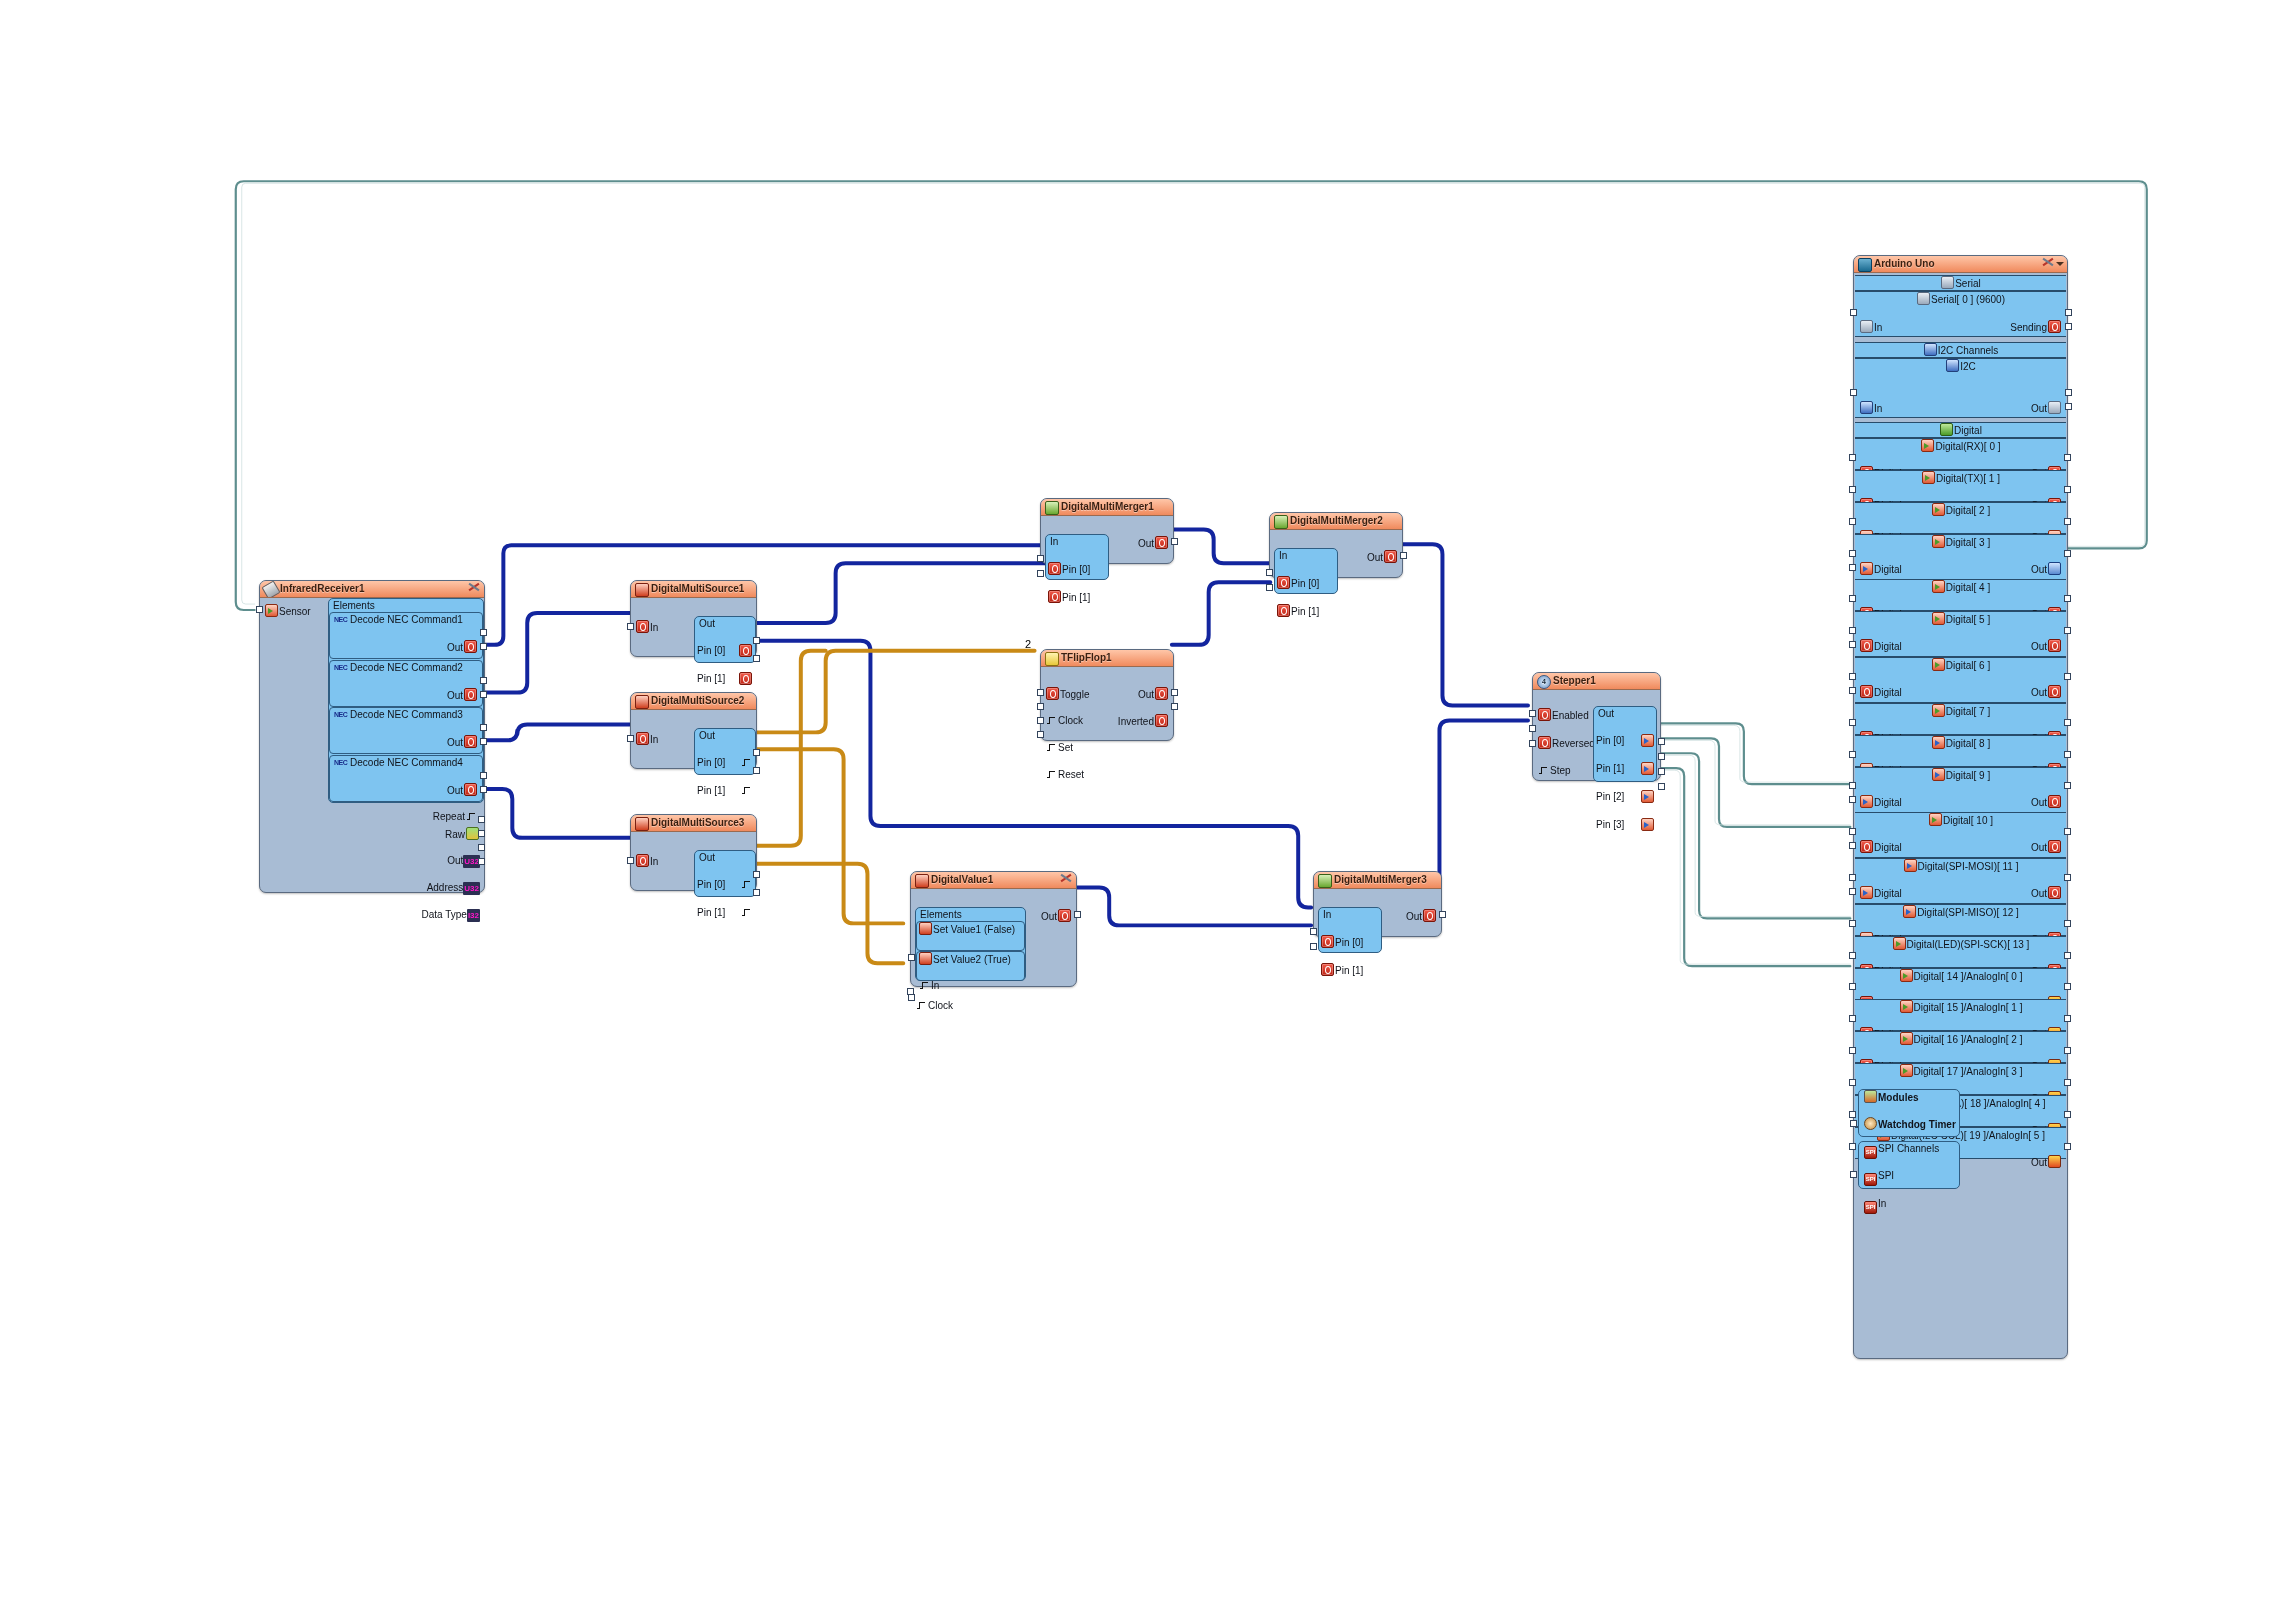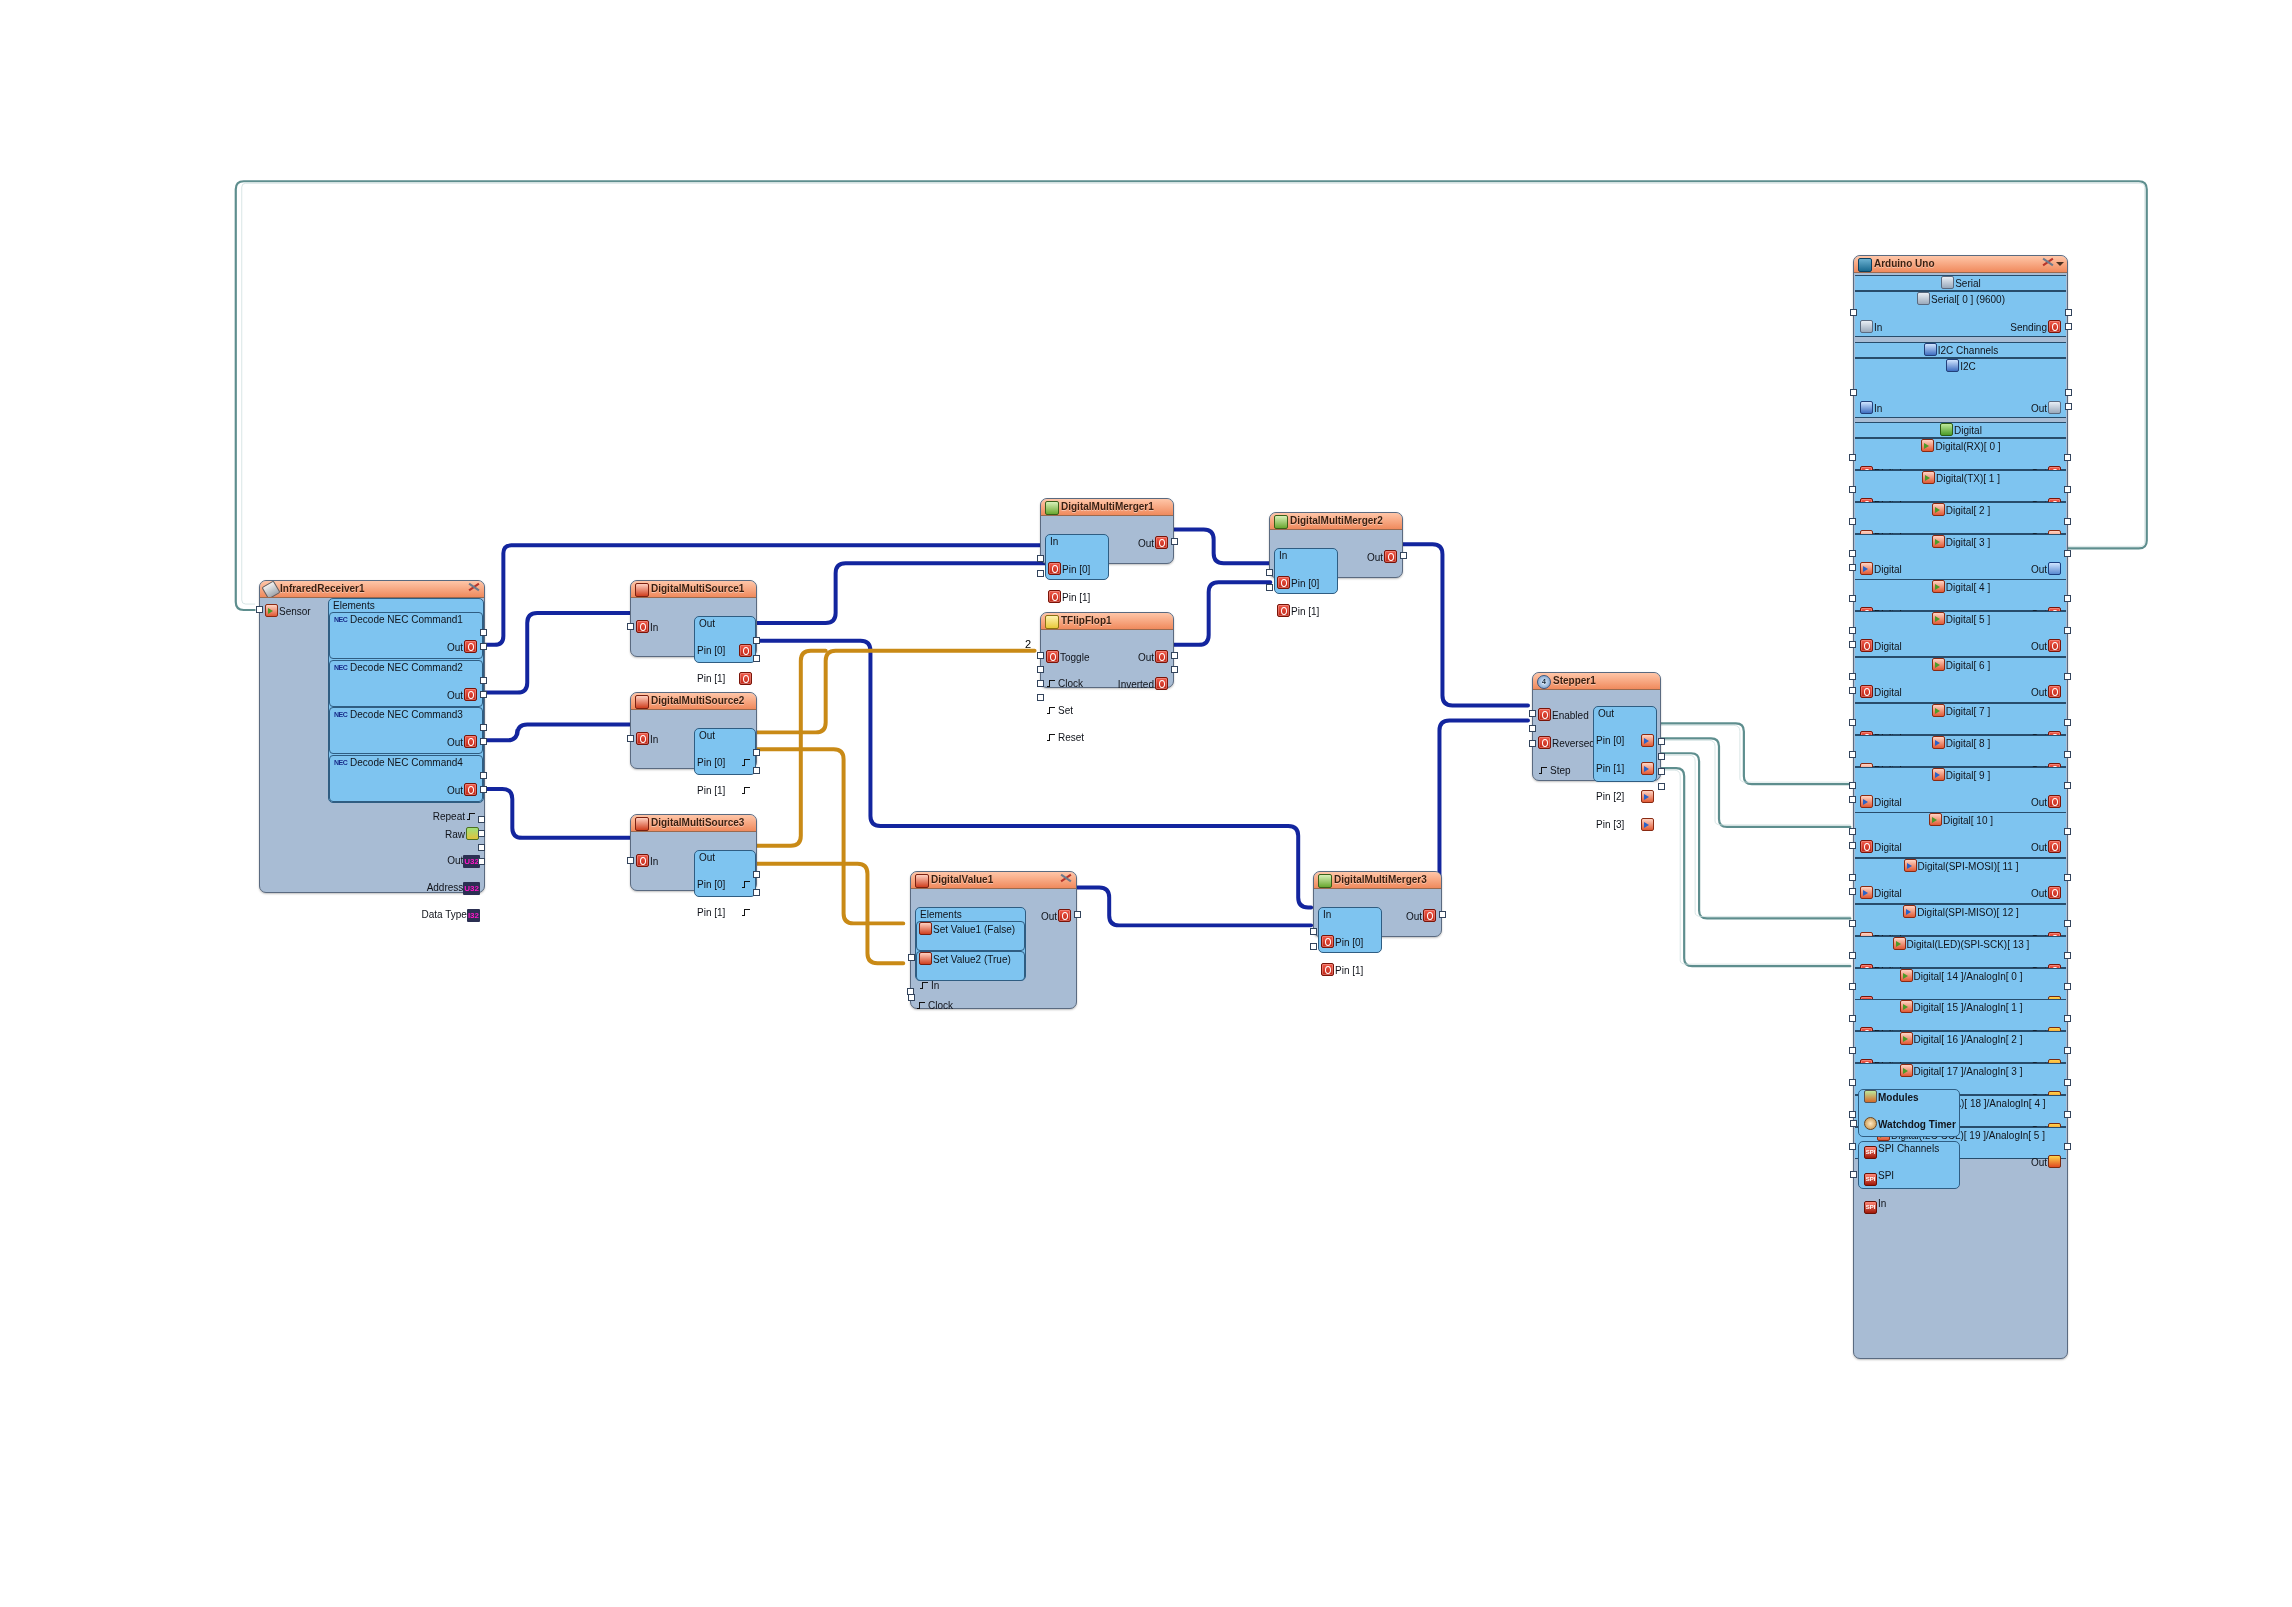--- a/index.html
+++ b/index.html
@@ -368,21 +368,21 @@
           </div>
       <div class="row" style="top:29px;">
             <span class="rl" style="left:1px;"><span class="ico ico-dig"></span><span>Pin [1]</span></span>
           </div>
     </div>
     <div class="pin" style="left:-4px;top:39px;"></div>
     <div class="pin" style="left:-4px;top:54px;"></div>
   </div>
 </div>
 
-<div class="comp" id="c-ff" style="left:1040px;top:612px;width:134px;height:76px;">
+<div class="comp" id="c-ff" style="left:1040px;top:649px;width:134px;height:92px;">
   <div class="title">
     <span class="ticon ico ico-ff"></span>
     <span class="tname">TFlipFlop1</span>
   </div>
   <div class="body">
     <div class="row" style="top:20px;">
           <span class="rl"><span class="ico ico-dig"></span><span>Toggle</span></span>
           <span class="rr"><span>Out</span><span class="ico ico-dig"></span></span>
         </div>
     <div class="pin" style="left:-4px;top:22px;"></div>
@@ -398,21 +398,21 @@
         </div>
     <div class="pin" style="left:-4px;top:50px;"></div>
     <div class="row" style="top:62px;">
           <span class="rl"><span class="ico ico-clk"></span><span>Reset</span></span>
         </div>
     <div class="pin" style="left:-4px;top:64px;"></div>
   </div>
 </div>
 <div style="position:absolute;left:1025px;top:638px;font-size:11px;color:#000;">2</div>
 
-<div class="comp" id="c-dv" style="left:910px;top:871px;width:167px;height:138px;">
+<div class="comp" id="c-dv" style="left:910px;top:871px;width:167px;height:116px;">
   <div class="title">
     <span class="ticon ico ico-ms"></span>
     <span class="tname">DigitalValue1</span>
     <span class="trt ico-tool"></span>
   </div>
   <div class="body">
     <div class="row" style="top:20px;">
           <span class="rr"><span>Out</span><span class="ico ico-dig"></span></span>
         </div>
     <div class="pin" style="left:163px;top:22px;"></div>

